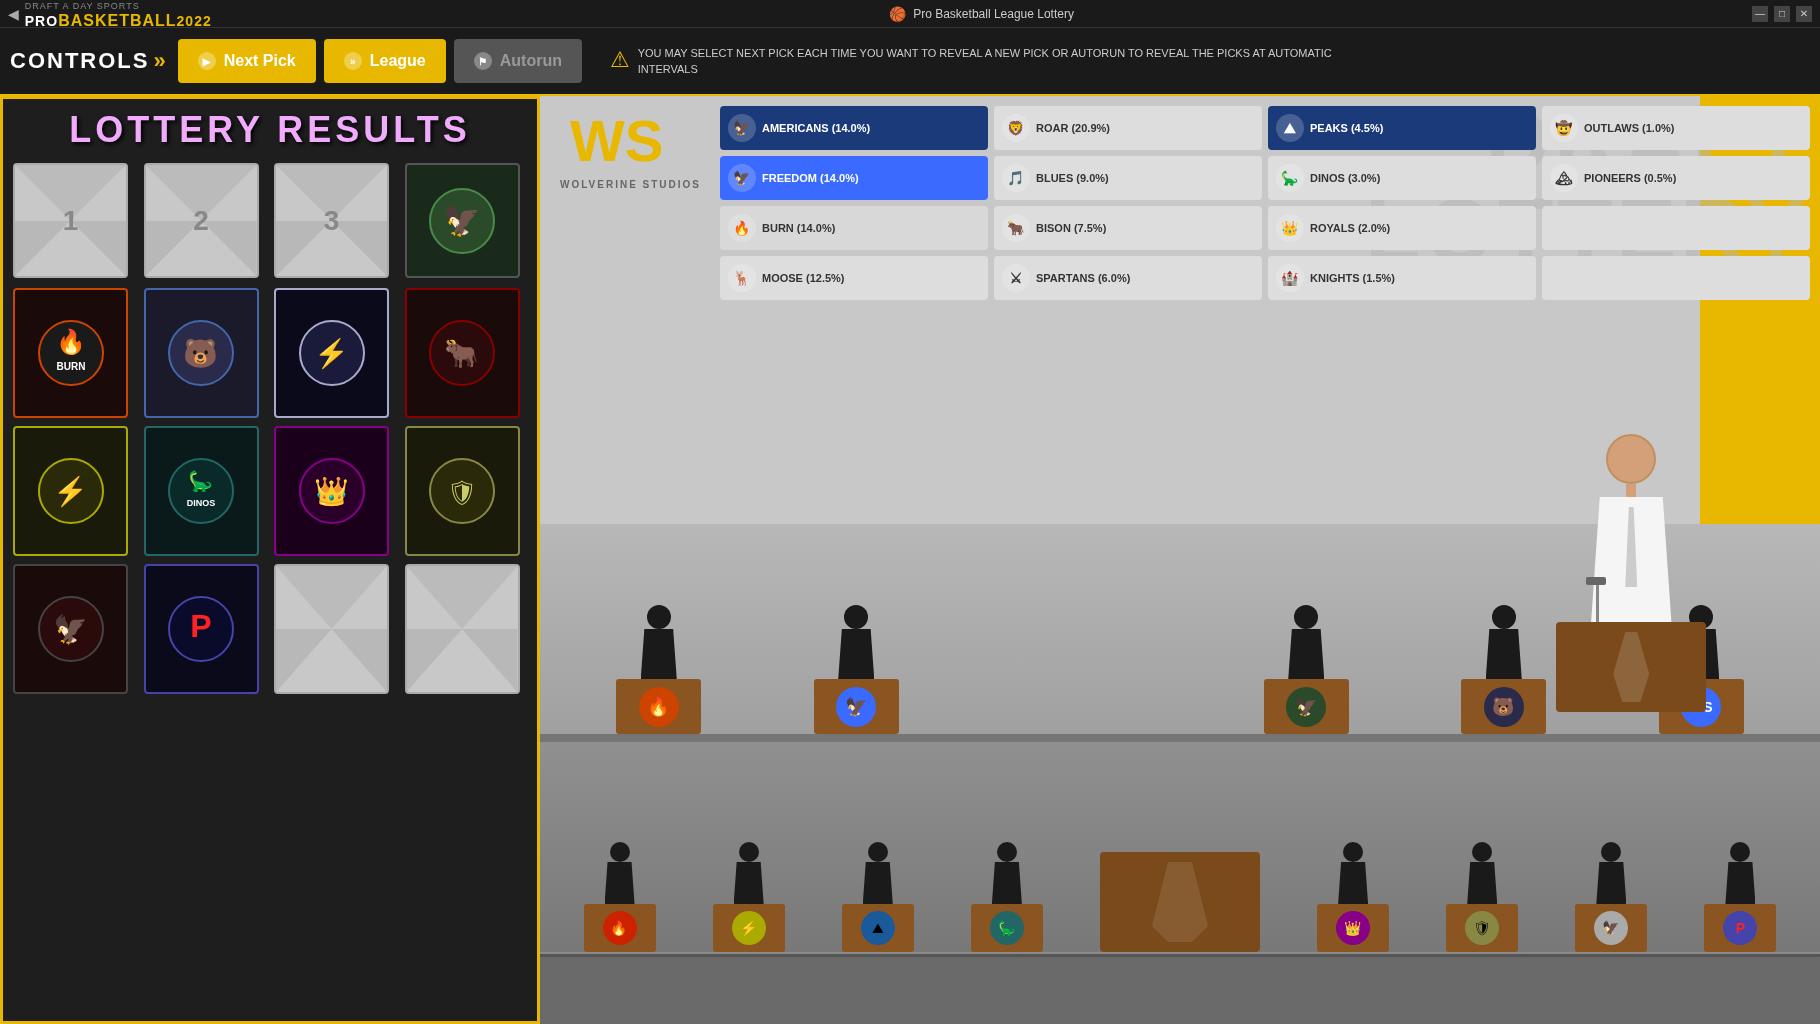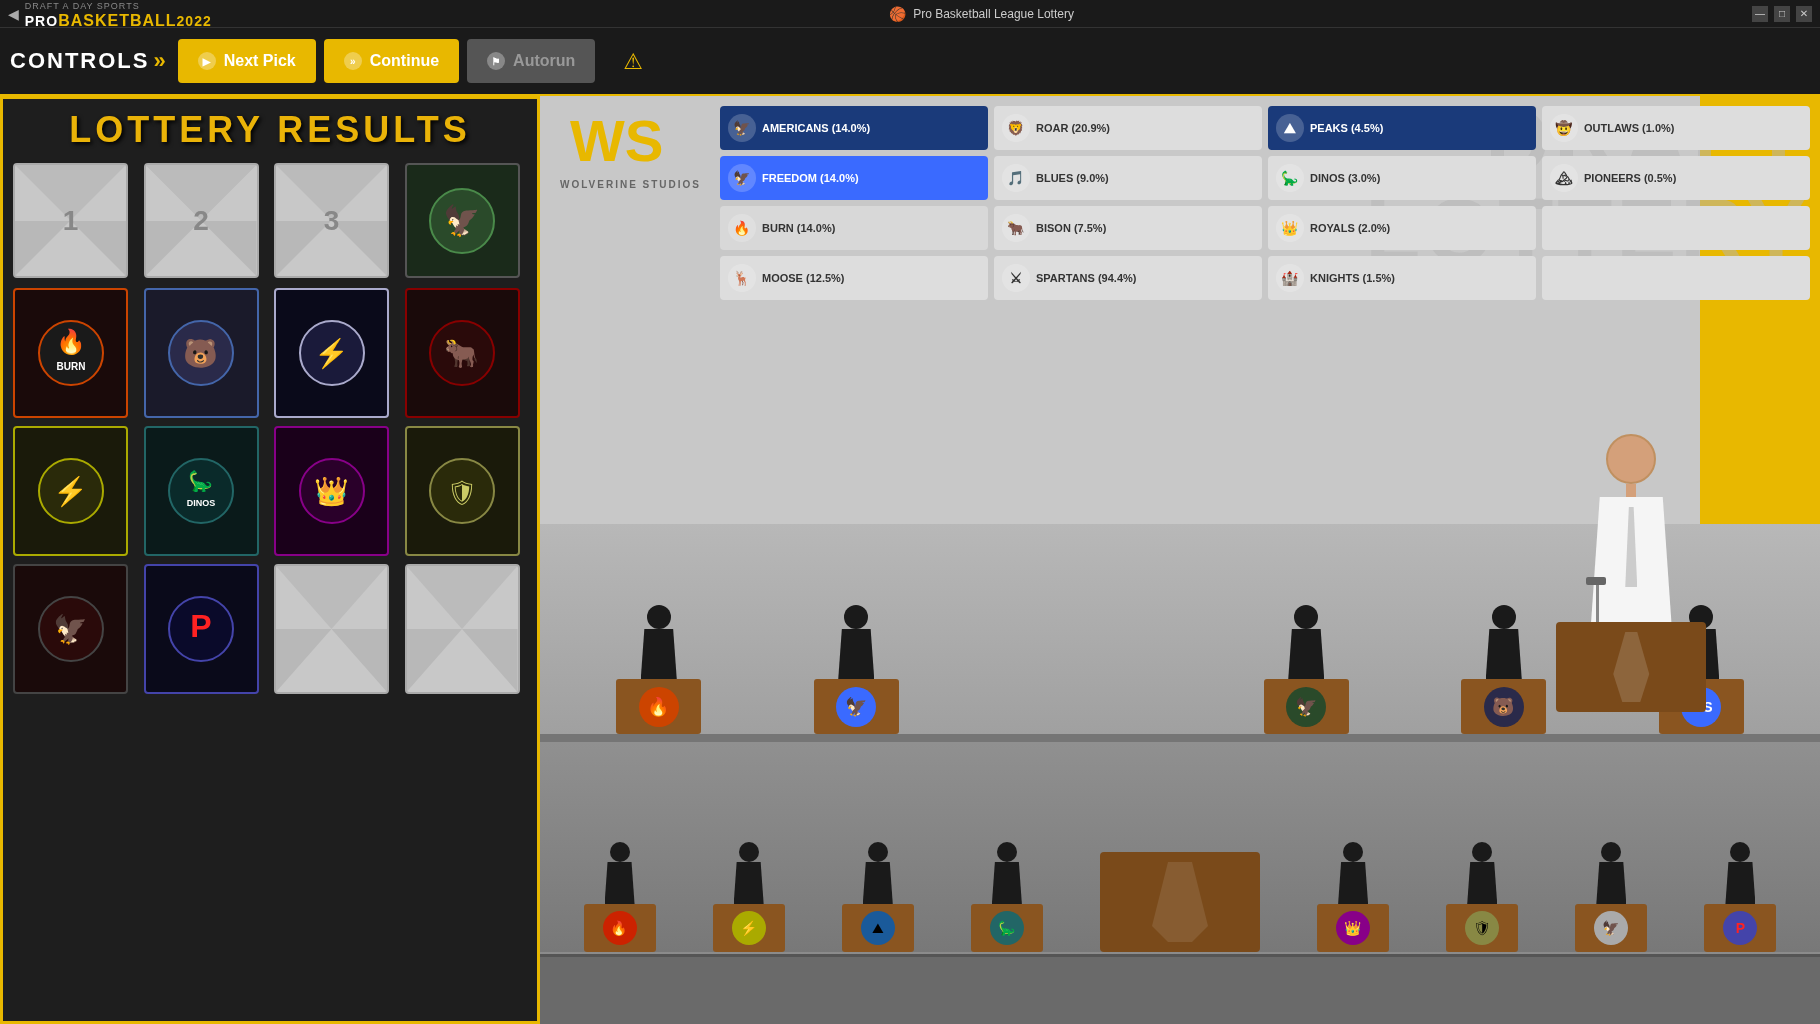--- a/index.html
+++ b/index.html
@@ -143,21 +143,21 @@
     #left-panel {
       width: 540px;
       min-width: 540px;
       height: 100%;
       background: #1e1e1e;
       border: 3px solid #e8b800;
       padding: 10px;
     }
     #lottery-results-title {
       text-align: center;
-      color: #eab308;
+      color: #f0abfc;
       font-size: 36px;
       font-weight: 900;
       letter-spacing: 4px;
       margin-bottom: 12px;
       text-shadow: 2px 2px 4px #000;
     }
     #picks-grid {
       display: grid;
       grid-template-columns: repeat(4, 1fr);
       gap: 8px;
@@ -466,29 +466,30 @@
   <div id="controls-label">
     <span>CONTROLS</span>
     <span id="controls-arrow">»</span>
   </div>
   <button class="ctrl-btn primary">
     <div class="ctrl-btn-icon">▶</div>
     <span>Next Pick</span>
   </button>
   <button class="ctrl-btn secondary">
     <div class="ctrl-btn-icon">»</div>
-    <span>Continue</span>
+    <span>League</span>
   </button>
   <button class="ctrl-btn disabled">
     <div class="ctrl-btn-icon">⚑</div>
     <span>Autorun</span>
   </button>
   <div id="info-box">
     <span id="warning-icon">⚠</span>
     <div id="info-text">
+      <div>YOU MAY SELECT NEXT PICK EACH TIME YOU WANT TO REVEAL A NEW PICK OR AUTORUN TO REVEAL THE PICKS AT AUTOMATIC INTERVALS</div>
     </div>
   </div>
 </div>
 
 <div id="main-area">
 
   <div id="left-panel">
     <div id="lottery-results-title">LOTTERY RESULTS</div>
 
     <div id="picks-grid">
@@ -685,21 +686,21 @@
         <span class="team-odds-name">ROYALS (2.0%)</span>
       </div>
       <div class="team-odds-card normal"></div>
 
       <div class="team-odds-card normal">
         <div class="team-logo-small">🦌</div>
         <span class="team-odds-name">MOOSE (12.5%)</span>
       </div>
       <div class="team-odds-card normal">
         <div class="team-logo-small">⚔</div>
-        <span class="team-odds-name">SPARTANS (94.4%)</span>
+        <span class="team-odds-name">SPARTANS (6.0%)</span>
       </div>
       <div class="team-odds-card normal">
         <div class="team-logo-small">🏰</div>
         <span class="team-odds-name">KNIGHTS (1.5%)</span>
       </div>
       <div class="team-odds-card normal"></div>
     </div>
 
     <div id="stage-area">
 

